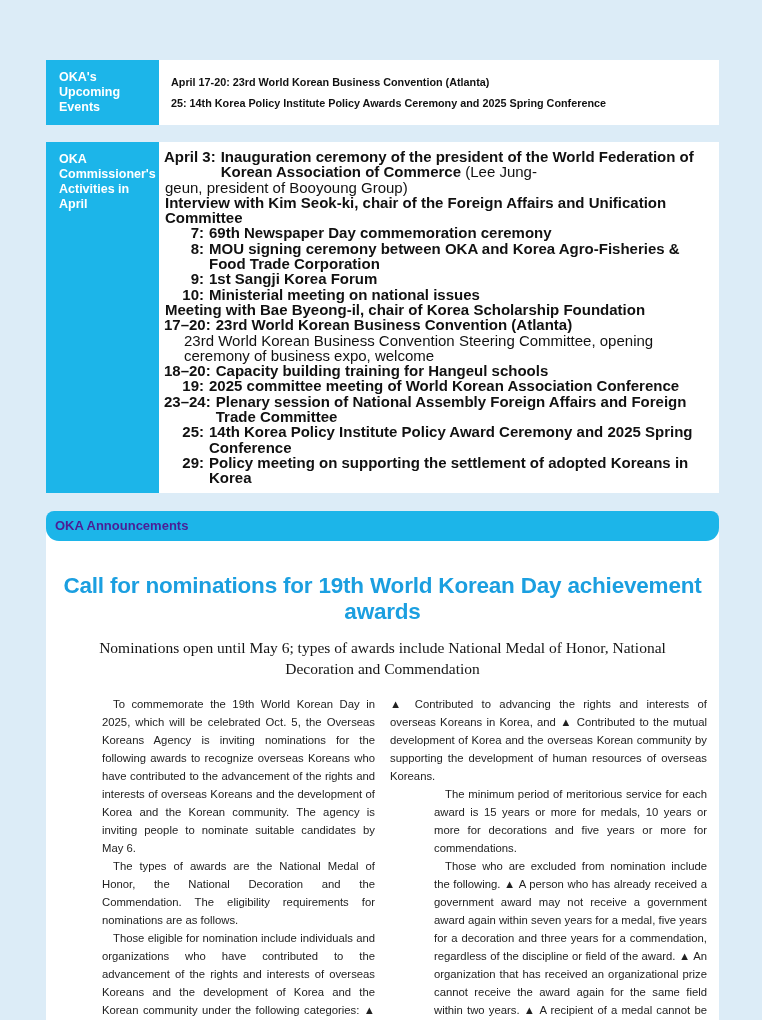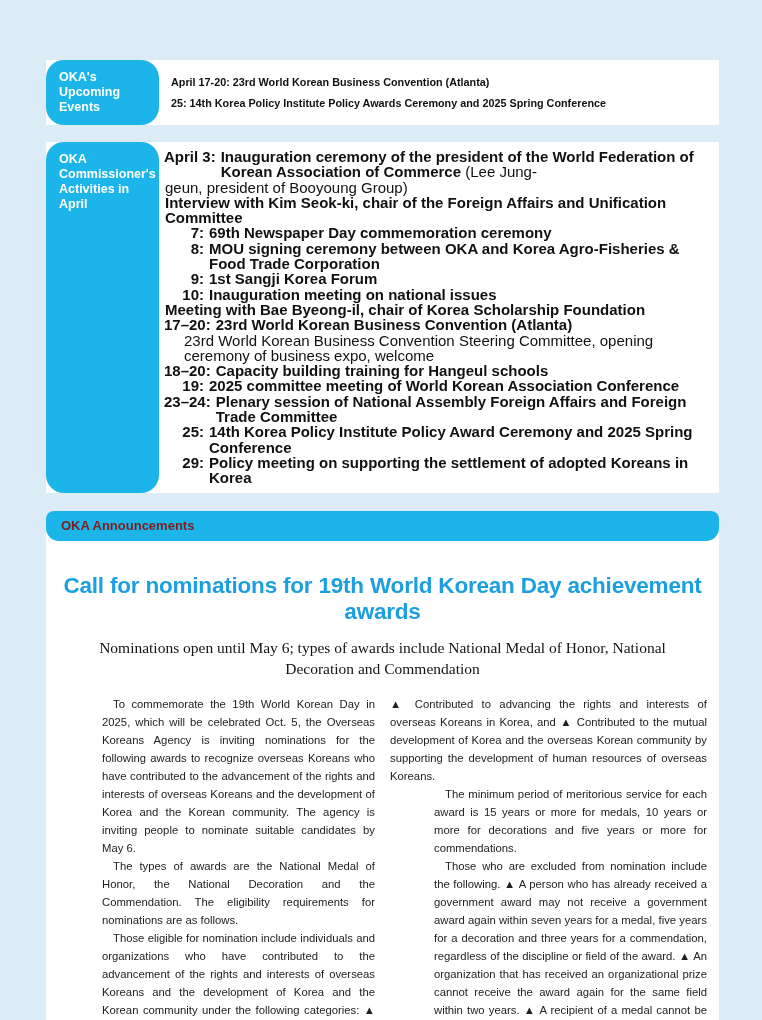--- a/index.html
+++ b/index.html
@@ -13,40 +13,40 @@
   }
   .content{width:673px;margin-left:46px;}
 
   
   .info-box{background:#ffffff;display:flex;align-items:stretch;}
   .box-events{margin-top:60px;height:65px;}
   .box-activities{margin-top:17px;min-height:255px;}
   .cyan-label{
     flex:0 0 113px;background:#1cb5e9;color:#ffffff;
     font-weight:700;font-size:12.5px;line-height:15px;
-    padding:10px 0 0 13px;box-sizing:border-box;border-radius:18px;
+    padding:10px 0 0 13px;box-sizing:border-box;
   }
   .events-body{
     flex:1;display:flex;flex-direction:column;justify-content:center;
     padding-left:12px;font-weight:700;font-size:10.8px;line-height:21px;color:#111;
   }
   .acts-body{flex:1;padding:7px 8px 7px 5px;box-sizing:border-box;}
   .act-row{display:flex;font-size:15px;line-height:15.3px;color:#111;}
   .act-label{flex:0 0 40px;text-align:right;font-weight:700;white-space:nowrap;margin-right:5px;}
   .act-row.indent-1{margin-left:1px;}
   .act-row.indent-2{margin-left:20px;}
   .seg-b{font-weight:700;}
   .seg-r{font-weight:400;}
 
   
   .ann-bar{
     margin-top:18px;height:30px;background:#1cb5e9;
     border-radius:8px 8px 13px 13px;
-    color:#7f1d1d;font-weight:700;font-size:13px;line-height:30px;
-    padding-left:15px;box-sizing:border-box;
+    color:#4c1d95;font-weight:700;font-size:13px;line-height:30px;
+    padding-left:9px;box-sizing:border-box;
     position:relative;z-index:2;
   }
   .main-panel{
     background:#ffffff;margin-top:-13px;position:relative;z-index:1;
     padding:45px 12px 24px;box-sizing:border-box;
   }
   .article-title{
     text-align:center;color:#1b9fe0;font-weight:700;font-size:22.5px;
     letter-spacing:-0.2px;margin:0;
   }
@@ -104,21 +104,21 @@
         <div class="act-row indent-0">
           <span class="act-label">8:</span>
           <span><span class="seg-b">MOU signing ceremony between OKA and Korea Agro-Fisheries &amp; Food Trade Corporation</span></span>
         </div>
         <div class="act-row indent-0">
           <span class="act-label">9:</span>
           <span><span class="seg-b">1st Sangji Korea Forum</span></span>
         </div>
         <div class="act-row indent-0">
           <span class="act-label">10:</span>
-          <span><span class="seg-b">Inauguration meeting on national issues</span></span>
+          <span><span class="seg-b">Ministerial meeting on national issues</span></span>
         </div>
         <div class="act-row indent-1">
           <span><span class="seg-b">Meeting with Bae Byeong-il, chair of Korea Scholarship Foundation</span></span>
         </div>
         <div class="act-row indent-0">
           <span class="act-label">17–20:</span>
           <span><span class="seg-b">23rd World Korean Business Convention (Atlanta)</span></span>
         </div>
         <div class="act-row indent-2">
           <span><span class="seg-r">23rd World Korean Business Convention Steering Committee, opening ceremony of business expo, welcome</span></span>

